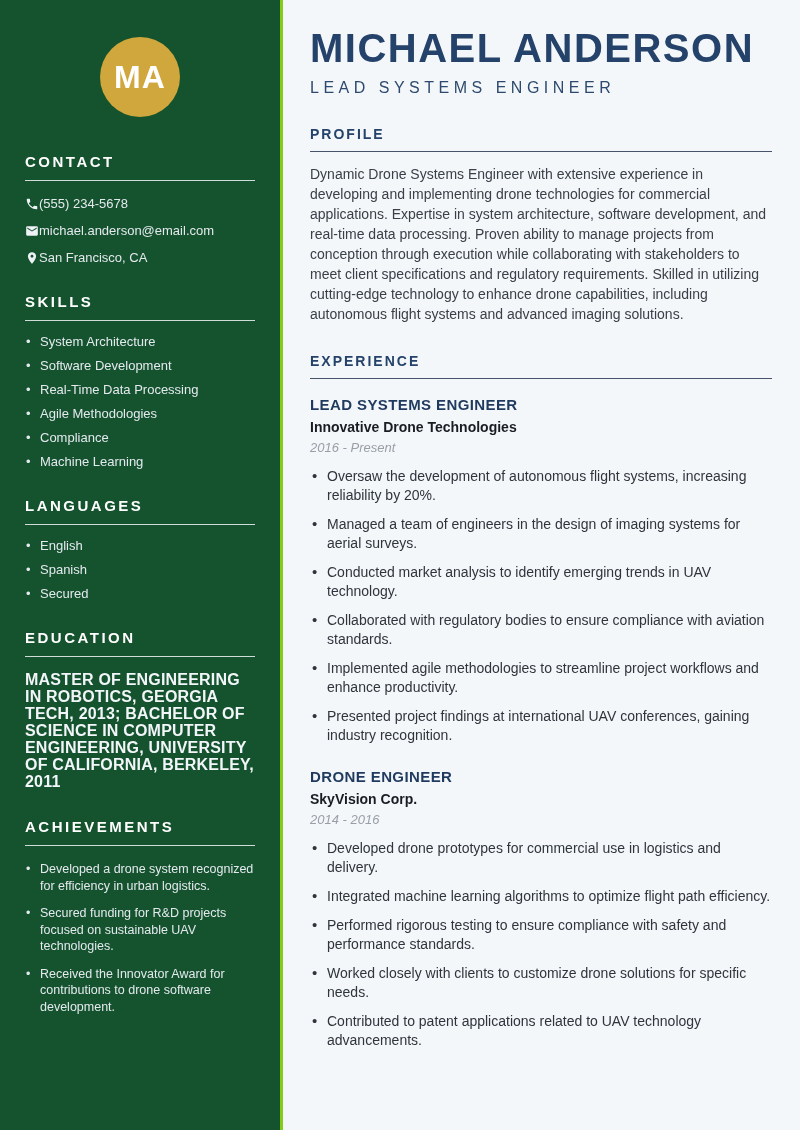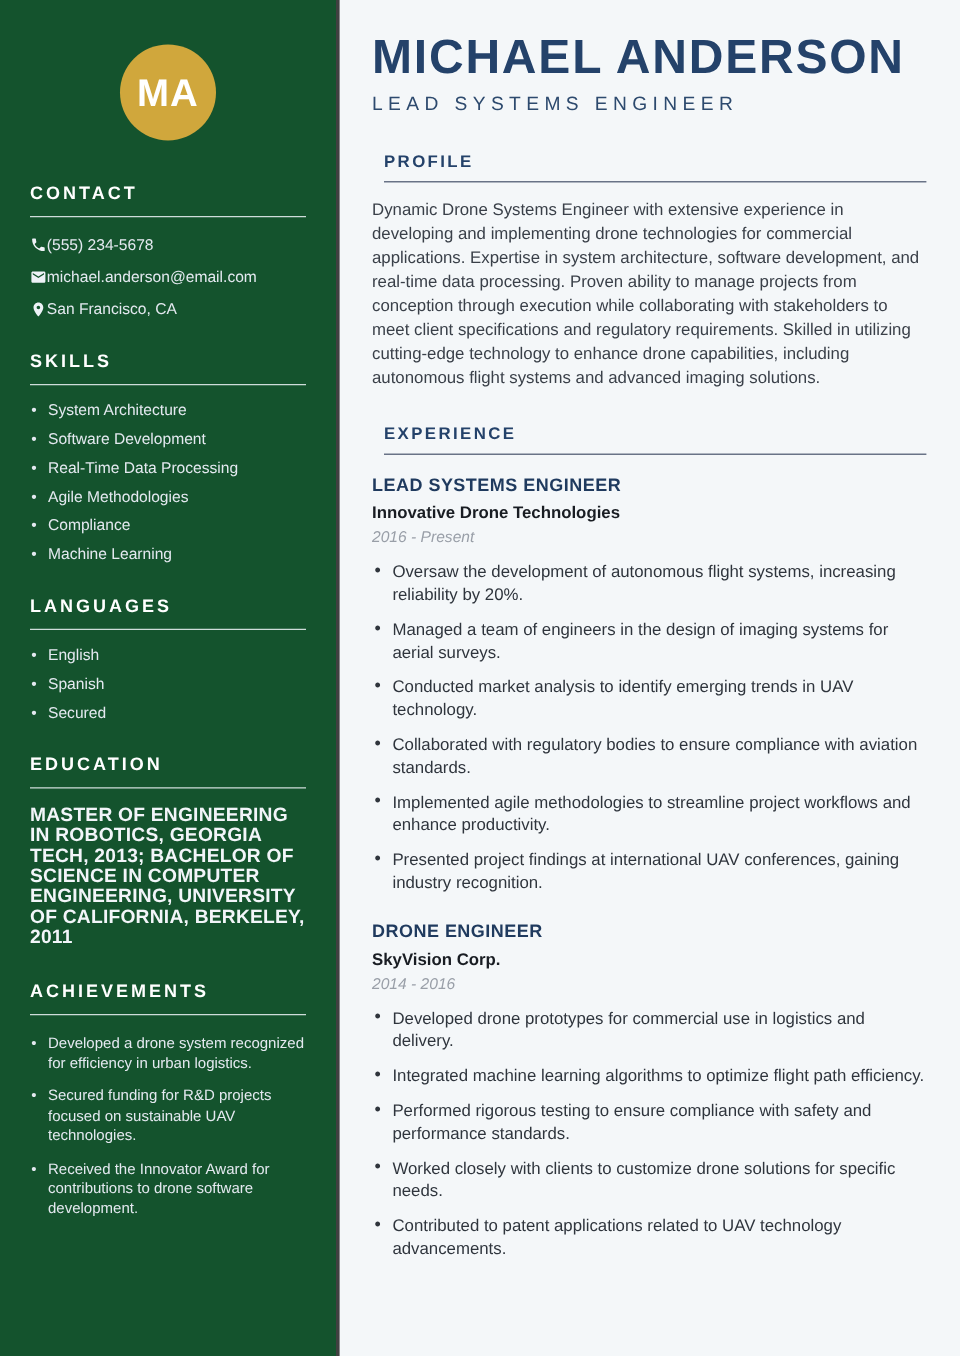--- a/index.html
+++ b/index.html
@@ -82,21 +82,21 @@
   .ach-list li {
     font-size: 12.5px;
     line-height: 16.5px;
     margin-bottom: 11px;
   }
 
   
   .main {
     flex: 1;
     background: #f4f7f9;
-    border-left: 3px solid #404040;
+    border-left: 3px solid #84cc16;
     padding: 26px 28px 0 27px;
   }
   .name {
     color: #24426a;
     font-size: 40px;
     font-weight: bold;
     letter-spacing: 1.5px;
     line-height: 44px;
   }
   .candidate-title {
@@ -107,21 +107,20 @@
     letter-spacing: 4.5px;
   }
   .main-section { margin-top: 29px; }
   .main-heading {
     color: #24426a;
     font-size: 14px;
     font-weight: bold;
     letter-spacing: 2px;
     padding-bottom: 9px;
     border-bottom: 1px solid #47536b;
-    margin-left: 10px;
   }
   .profile-text {
     margin-top: 12px;
     font-size: 14px;
     line-height: 20px;
     color: #3a4049;
   }
   .job { margin-top: 17px; }
   .job + .job { margin-top: 23px; }
   .job-title {

